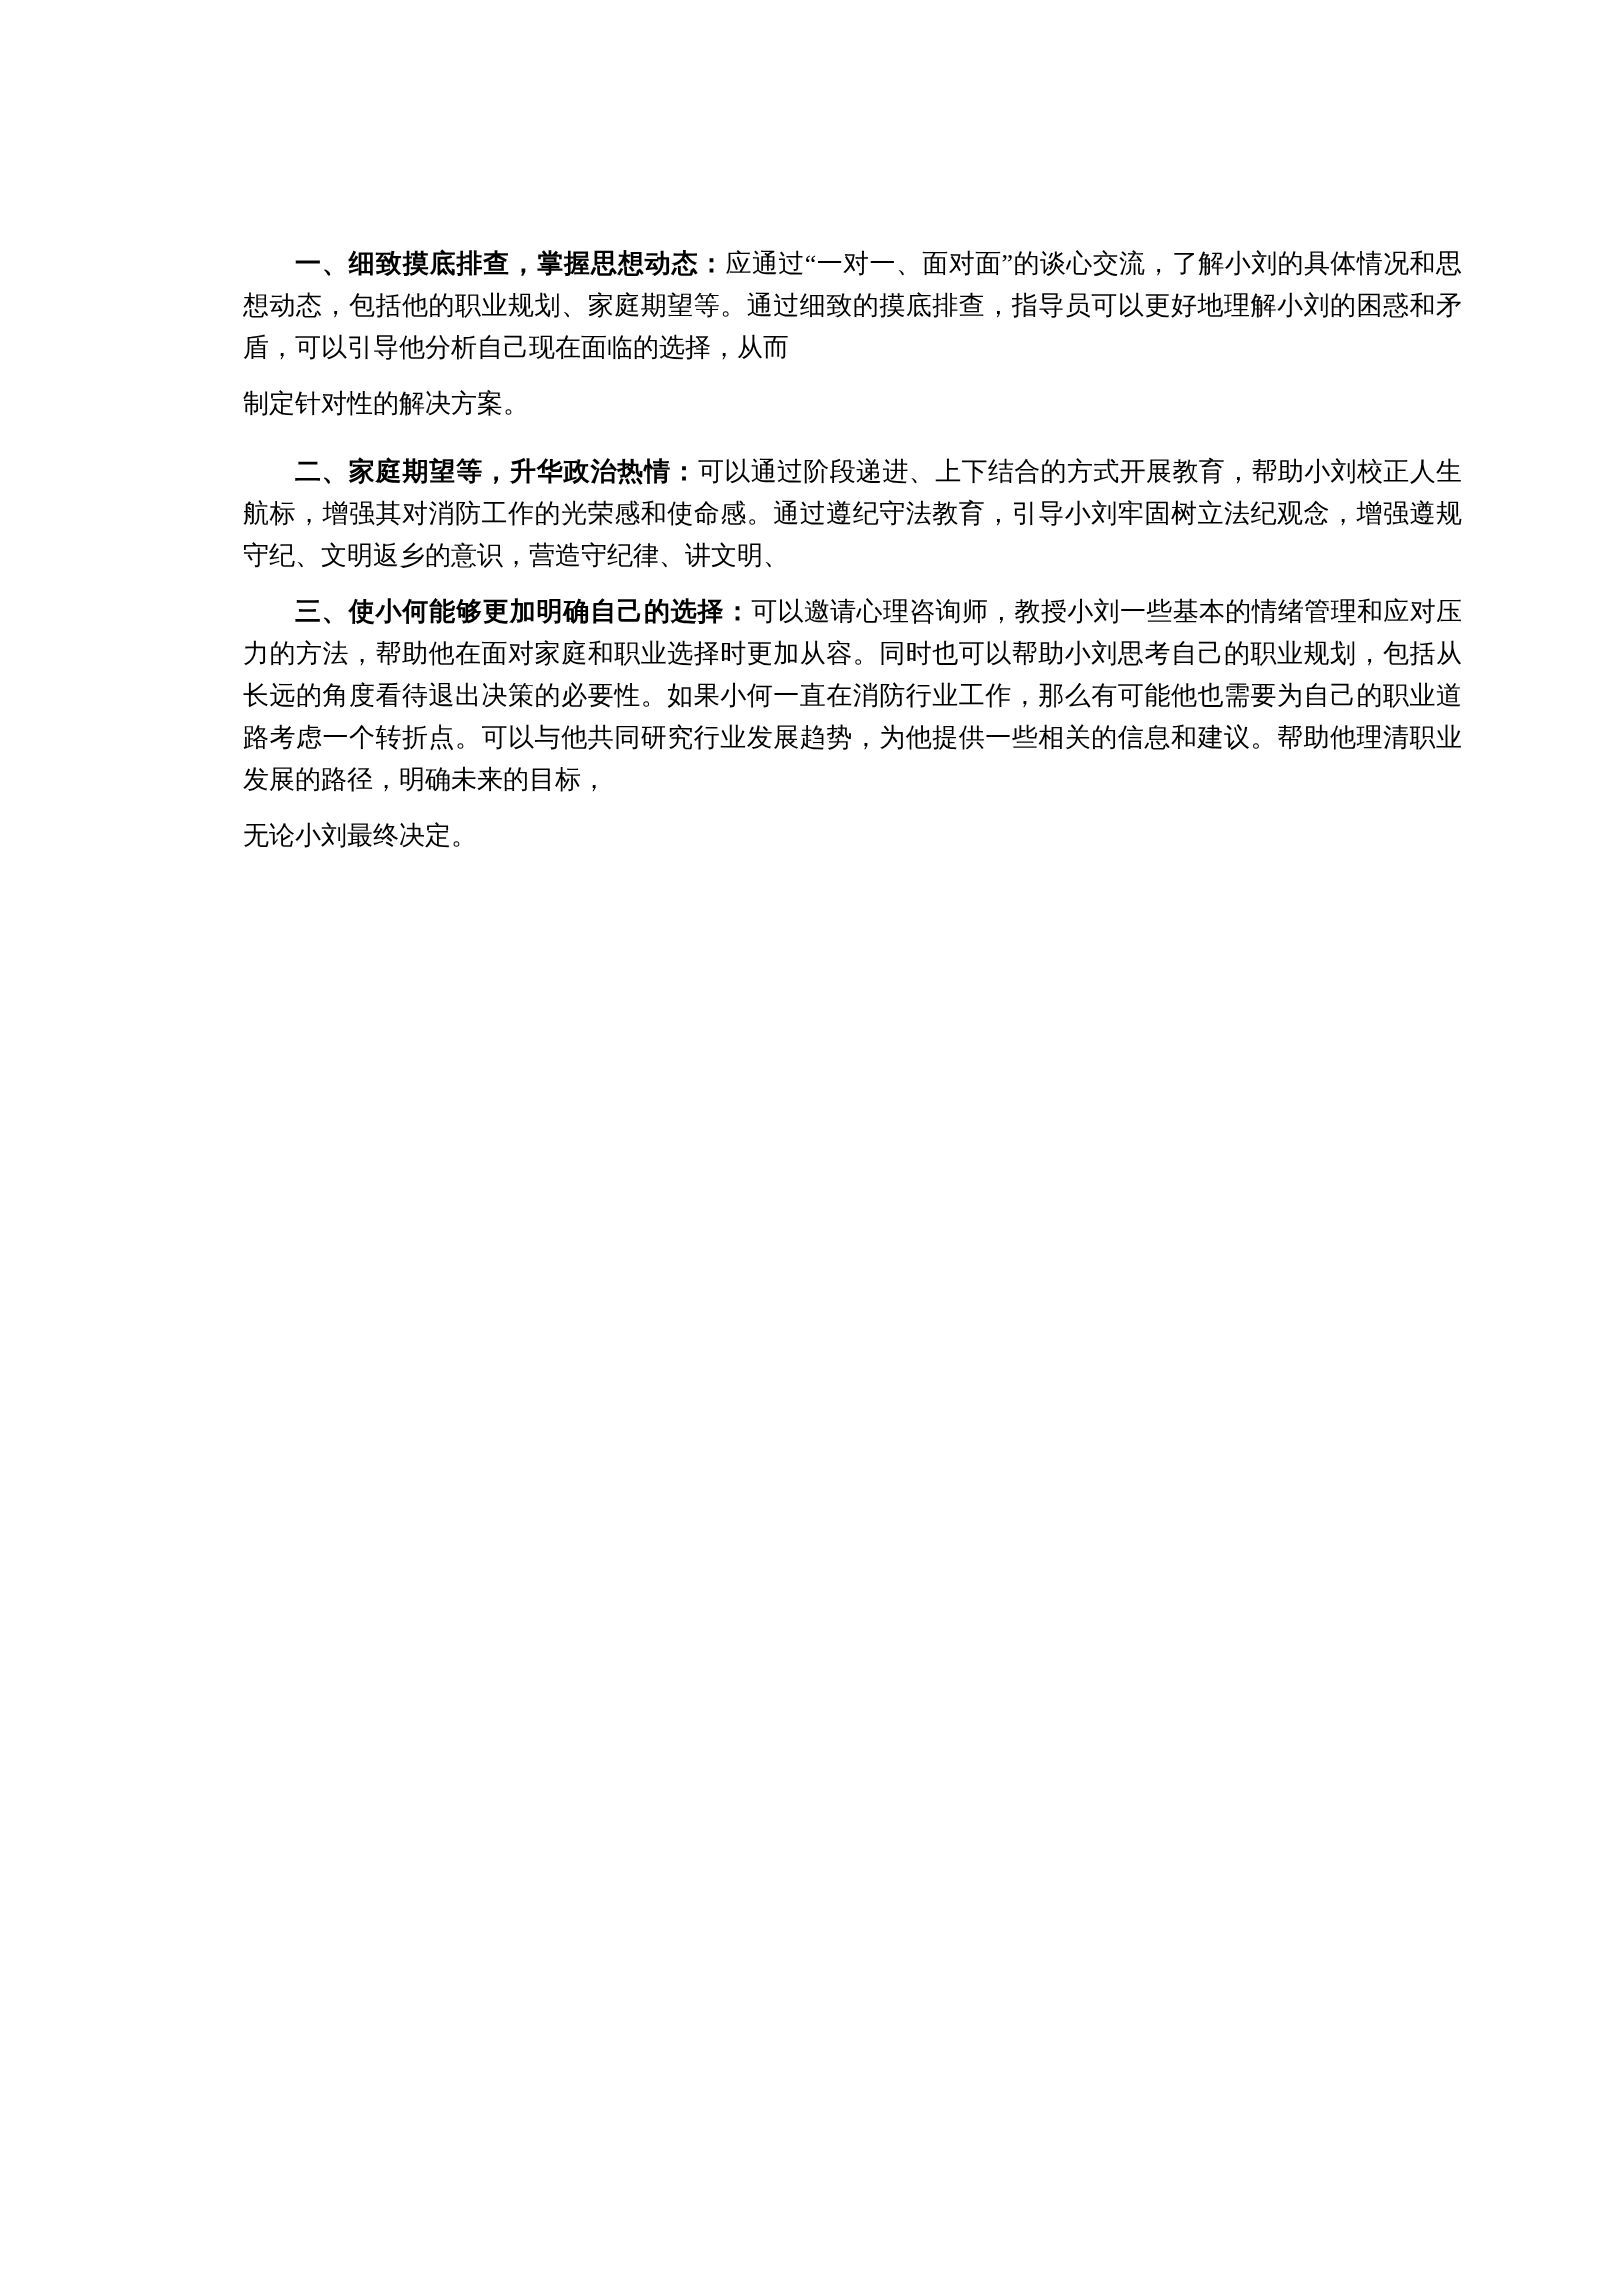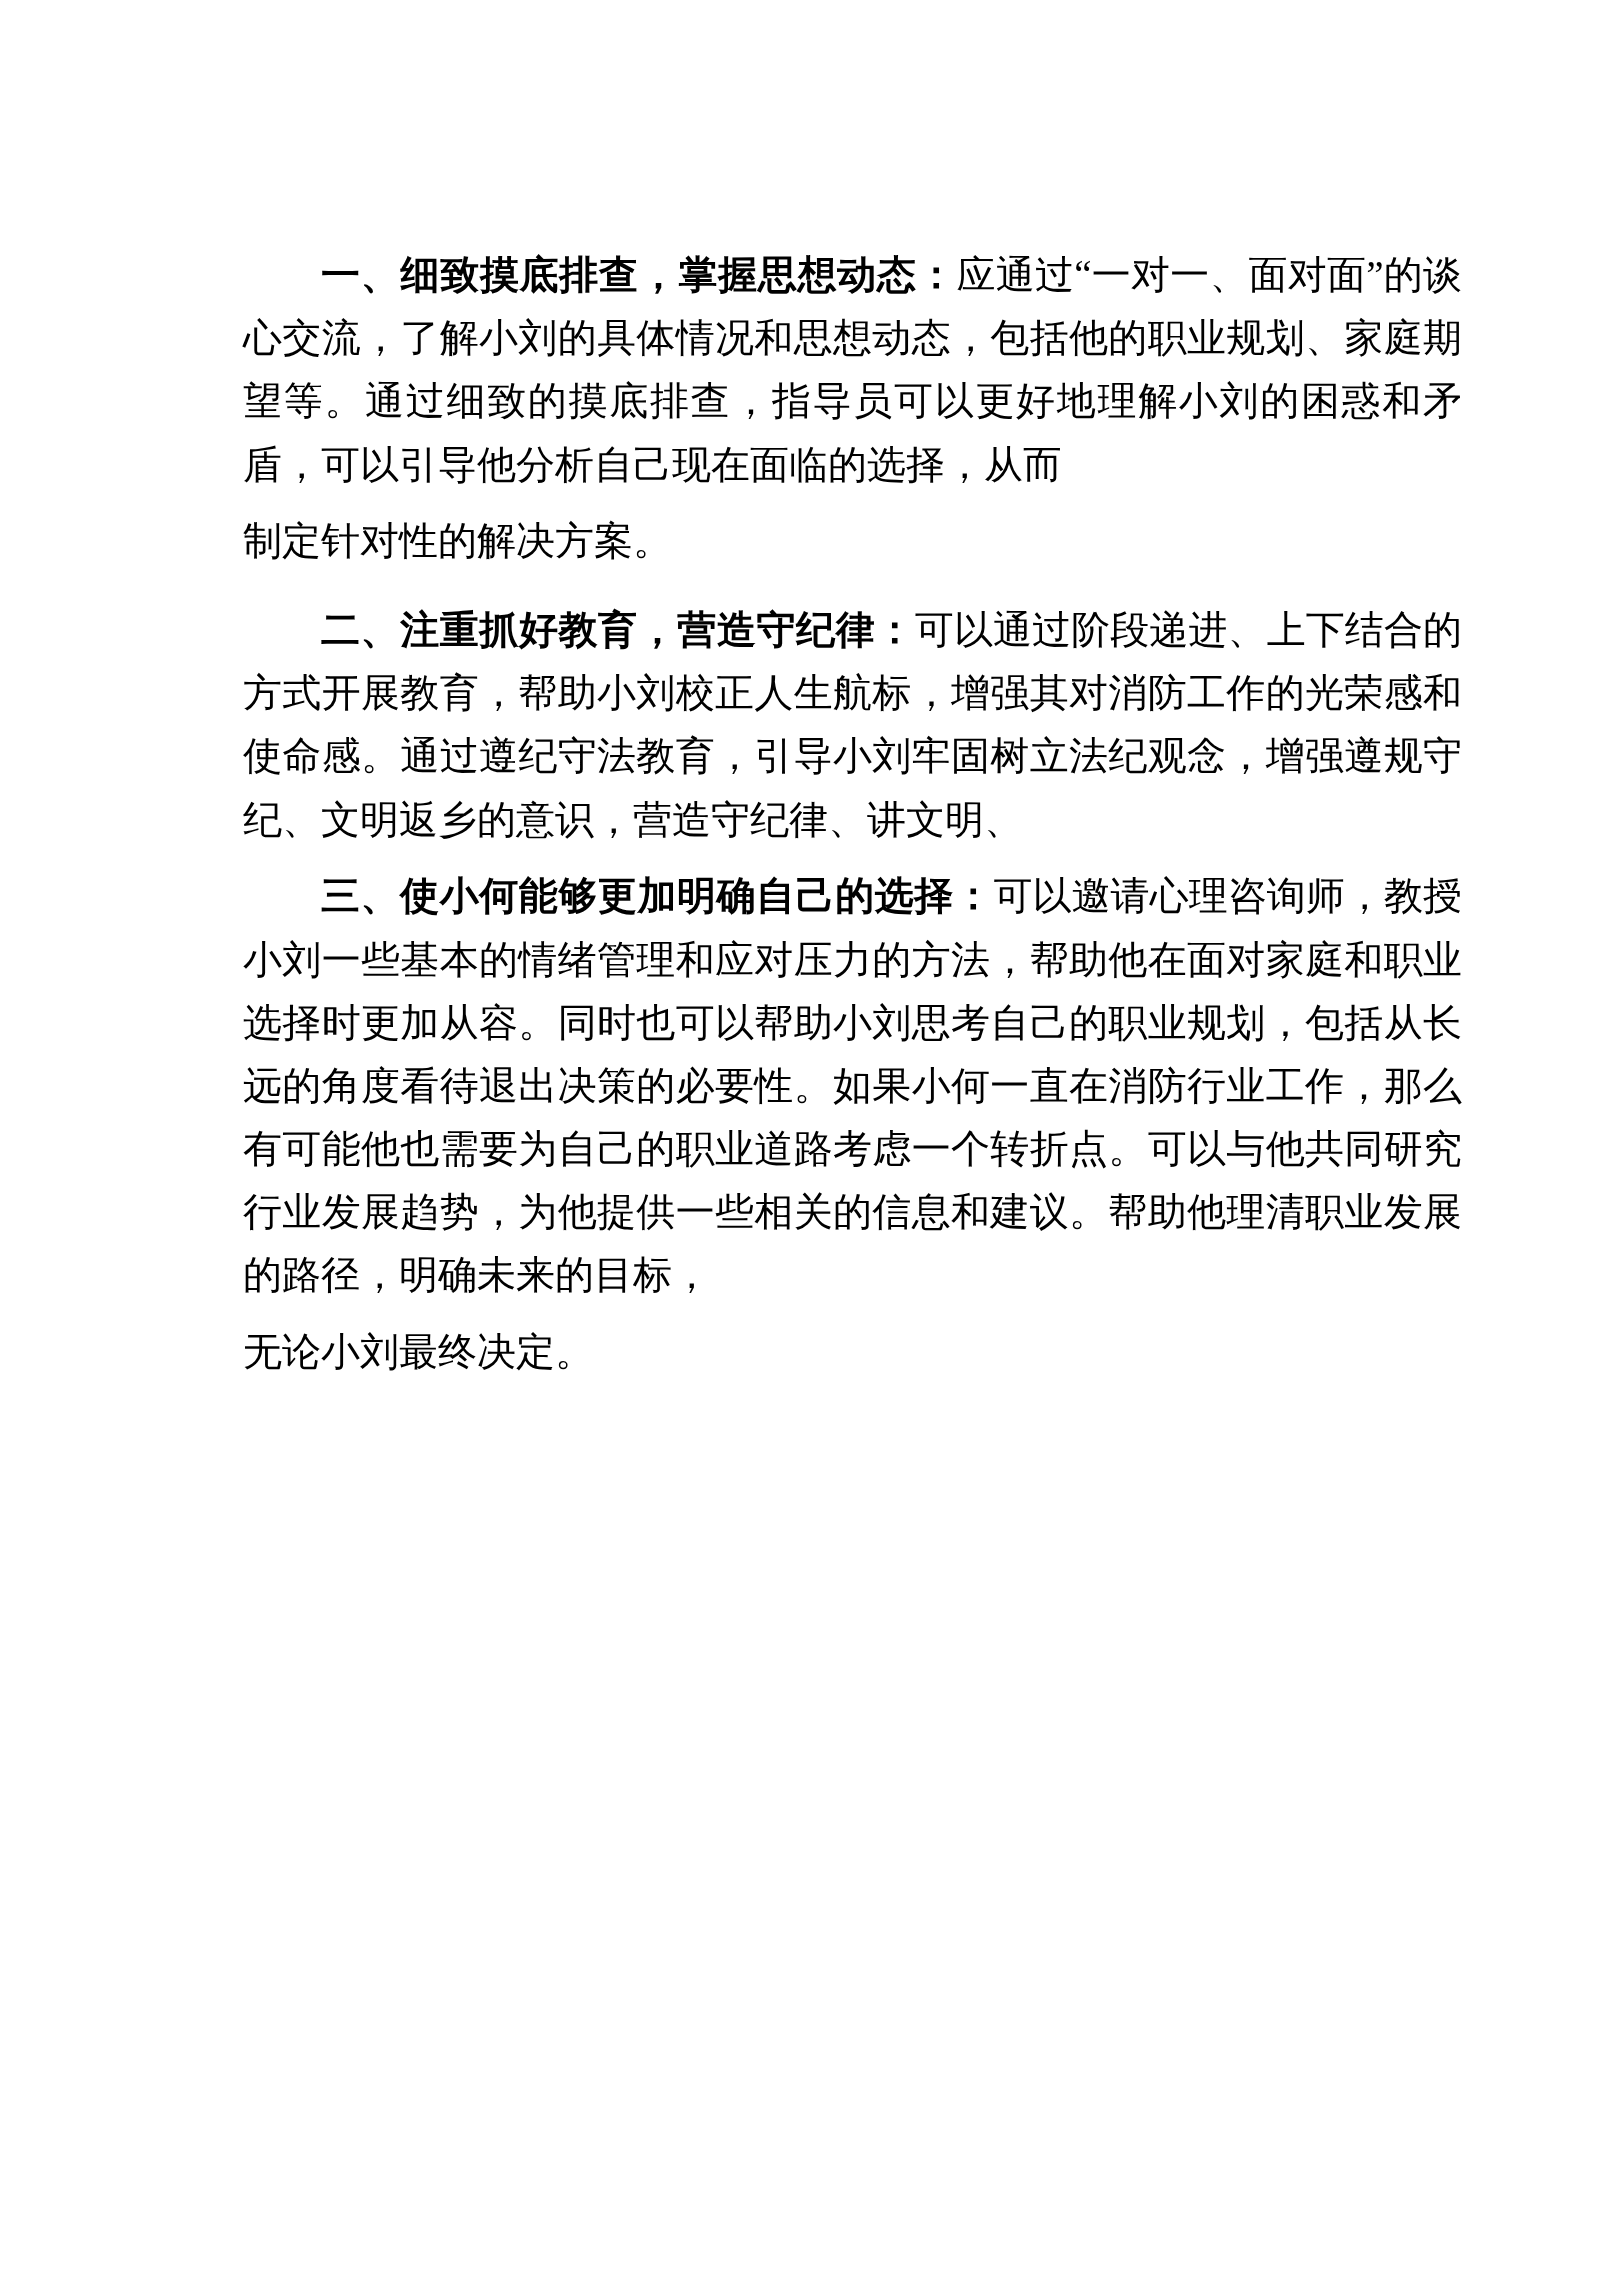--- a/index.html
+++ b/index.html
@@ -16,21 +16,21 @@
   }
   .page {
     position: relative;
     box-sizing: border-box;
     width: 1621px;
     height: 2293px;
     padding: 243px 159px 59px 243px;
     background: #ffffff;
   }
   .doc-body {
-    font-size: 39px;
+    font-size: 26px;
     line-height: 1.62;
     text-align: justify;
     text-justify: inter-ideograph;
   }
   .para {
     margin: 0 0 13.7px 0;
     text-indent: 2em;
   }
   .lead {
     font-weight: bold;
@@ -43,21 +43,21 @@
 </style>
 </head>
 <body>
 
 <div class="page">
   <div class="doc-body">
 
     <p class="para"><span class="lead">一、细致摸底排查，掌握思想动态：</span><span>应通过“一对一、面对面”的谈心交流，了解小刘的具体情况和思想动态，包括他的职业规划、家庭期望等。通过细致的摸底排查，指导员可以更好地理解小刘的困惑和矛盾，可以引导他分析自己现在面临的选择，从而</span></p>
     <p class="tail-line">制定针对性的解决方案。</p>
 
-    <p class="para"><span class="lead">二、注重抓好教育，营造守纪律：</span><span>可以通过阶段递进、上下结合的方式开展教育，帮助小刘校正人生航标，增强其对消防工作的光荣感和使命感。通过遵纪守法教育，引导小刘牢固树立法纪观念，增强遵规守纪、文明返乡的意识，营造守纪律、讲文明、</span></p>
+    <p class="para"><span class="lead">二、家庭期望等，升华政治热情：</span><span>可以通过阶段递进、上下结合的方式开展教育，帮助小刘校正人生航标，增强其对消防工作的光荣感和使命感。通过遵纪守法教育，引导小刘牢固树立法纪观念，增强遵规守纪、文明返乡的意识，营造守纪律、讲文明、</span></p>
 
     <p class="para"><span class="lead">三、使小何能够更加明确自己的选择：</span><span>可以邀请心理咨询师，教授小刘一些基本的情绪管理和应对压力的方法，帮助他在面对家庭和职业选择时更加从容。同时也可以帮助小刘思考自己的职业规划，包括从长远的角度看待退出决策的必要性。如果小何一直在消防行业工作，那么有可能他也需要为自己的职业道路考虑一个转折点。可以与他共同研究行业发展趋势，为他提供一些相关的信息和建议。帮助他理清职业发展的路径，明确未来的目标，</span></p>
     <p class="tail-line">无论小刘最终决定。</p>
 
 
   </div>
 </div>
 
 
 </body></html>

